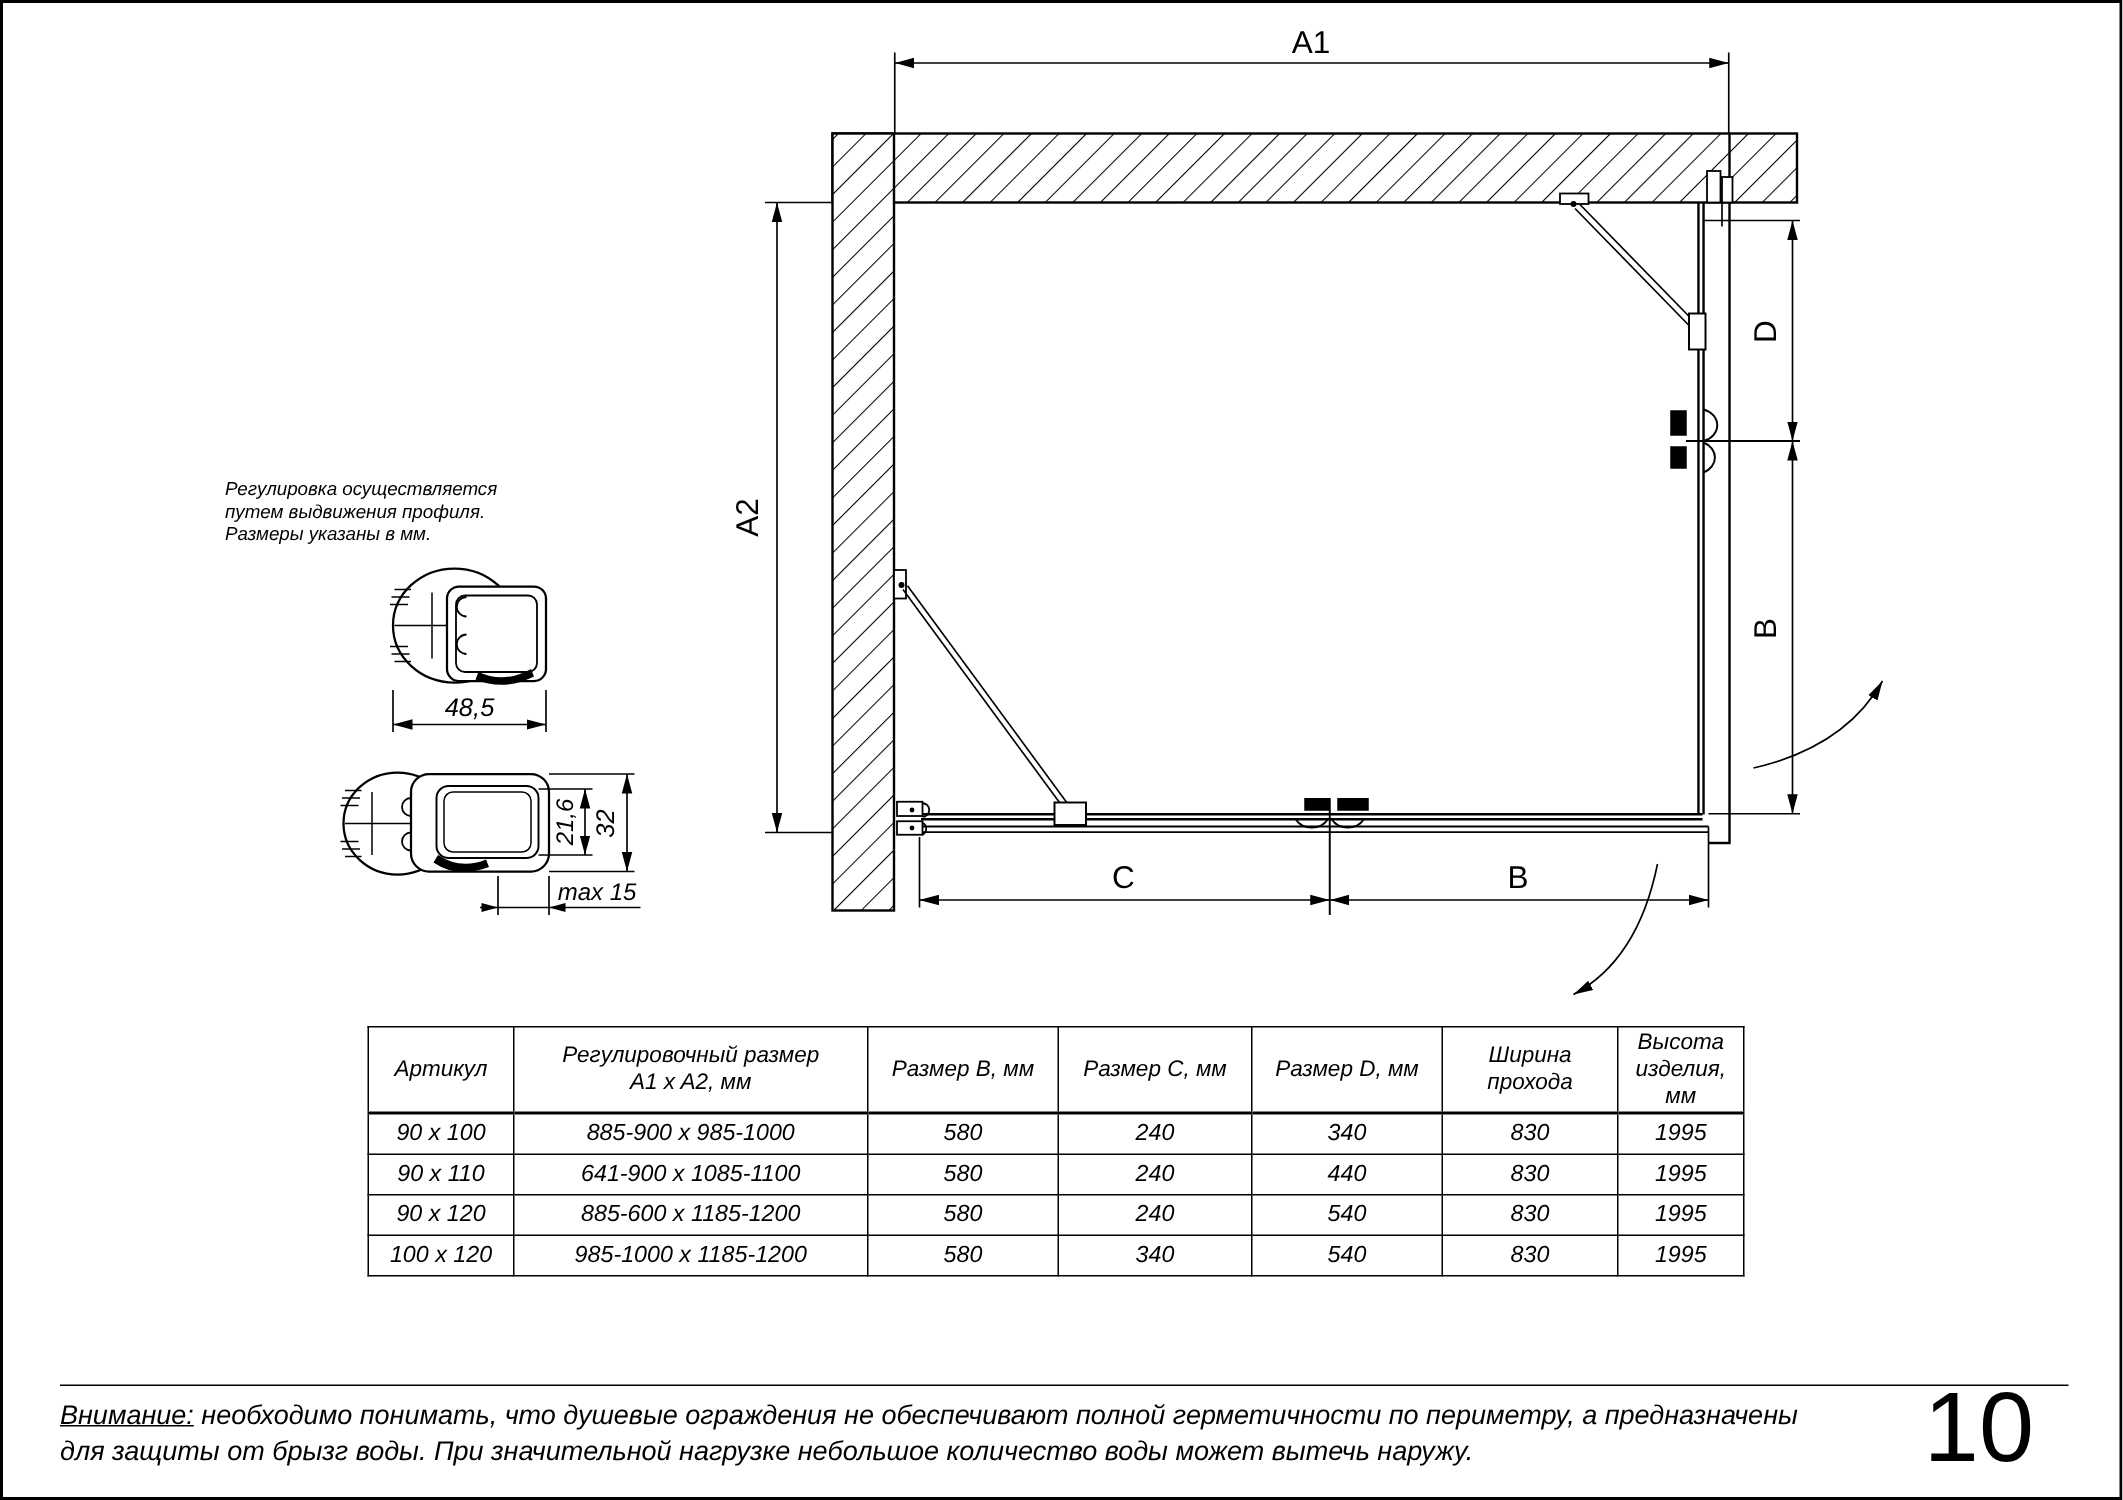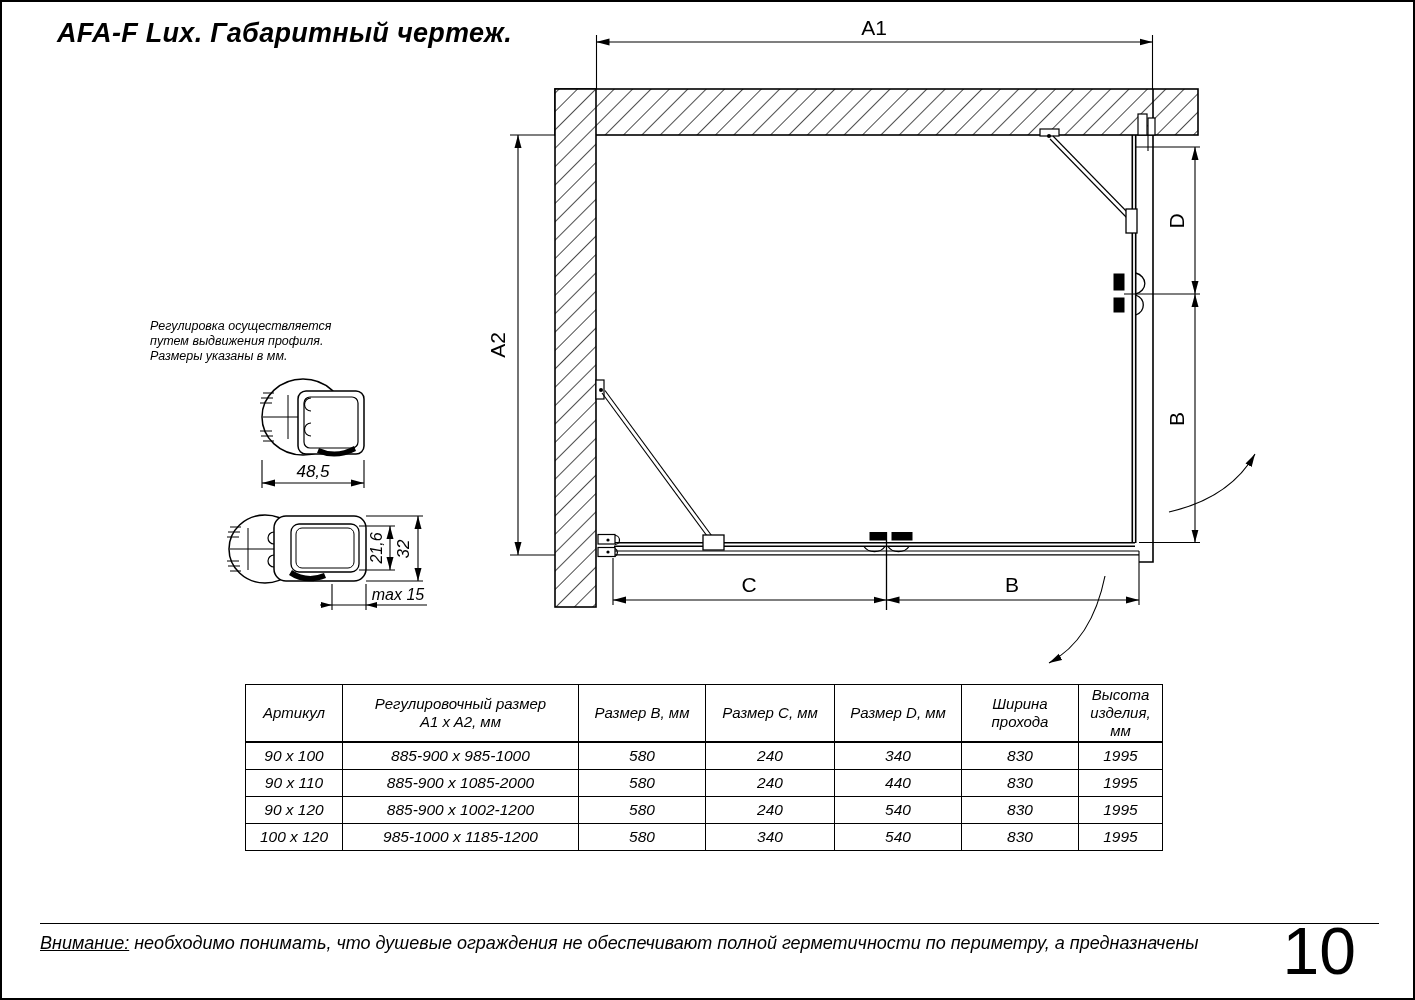--- a/index.html
+++ b/index.html
@@ -51,21 +51,20 @@
   .pageno {
     position:absolute; right:57px; top:916px;
     font-size:66px; line-height:1; font-weight:normal;
   }
 </style>
 </head>
 <body>
 
 <div class="page">
 
-  <div class="title">AFA-F Lux. Габаритный чертеж.</div>
 
   <div class="note">
     <span>Регулировка осуществляется</span><br>
     <span>путем выдвижения профиля.</span><br>
     <span>Размеры указаны в мм.</span>
   </div>
 
   <svg class="drawing-svg" width="1415" height="1000" viewBox="0 0 1415 1000">
     <defs>
       <pattern id="hatch" width="13" height="13" patternUnits="userSpaceOnUse" patternTransform="rotate(-45)">
@@ -272,30 +271,30 @@
         <td>90 x 100</td>
         <td>885-900 x 985-1000</td>
         <td>580</td>
         <td>240</td>
         <td>340</td>
         <td>830</td>
         <td>1995</td>
       </tr>
       <tr>
         <td>90 x 110</td>
-        <td>885-900 x 1085-2000</td>
+        <td>641-900 x 1085-1100</td>
         <td>580</td>
         <td>240</td>
         <td>440</td>
         <td>830</td>
         <td>1995</td>
       </tr>
       <tr>
         <td>90 x 120</td>
-        <td>885-900 x 1002-1200</td>
+        <td>885-600 x 1185-1200</td>
         <td>580</td>
         <td>240</td>
         <td>540</td>
         <td>830</td>
         <td>1995</td>
       </tr>
       <tr>
         <td>100 x 120</td>
         <td>985-1000 x 1185-1200</td>
         <td>580</td>
@@ -304,17 +303,18 @@
         <td>830</td>
         <td>1995</td>
       </tr>
     </tbody>
   </table>
 
   <div class="rule"></div>
 
   <div class="warning">
     <span class="warn-label">Внимание:</span><span> необходимо понимать, что душевые ограждения не обеспечивают полной герметичности по периметру, а предназначены</span><br>
+    <span>для защиты от брызг воды. При значительной нагрузке небольшое количество воды может вытечь наружу.</span>
   </div>
 
   <div class="pageno">10</div>
 
 </div>
 
 </body></html>

